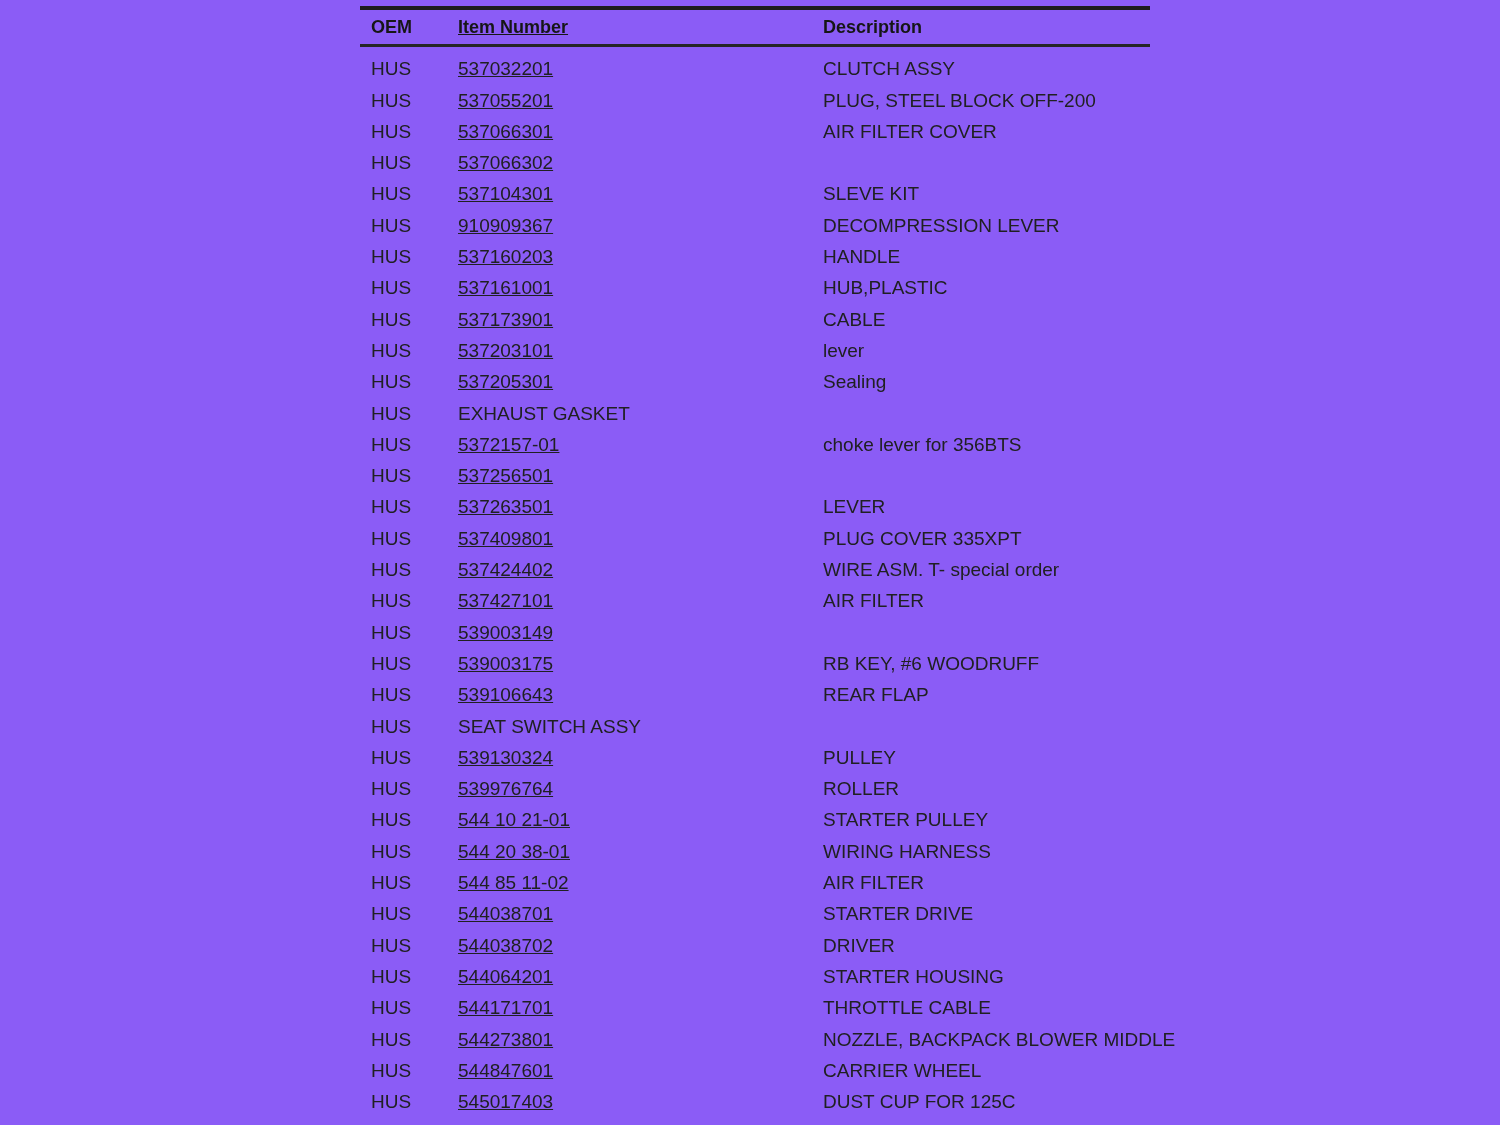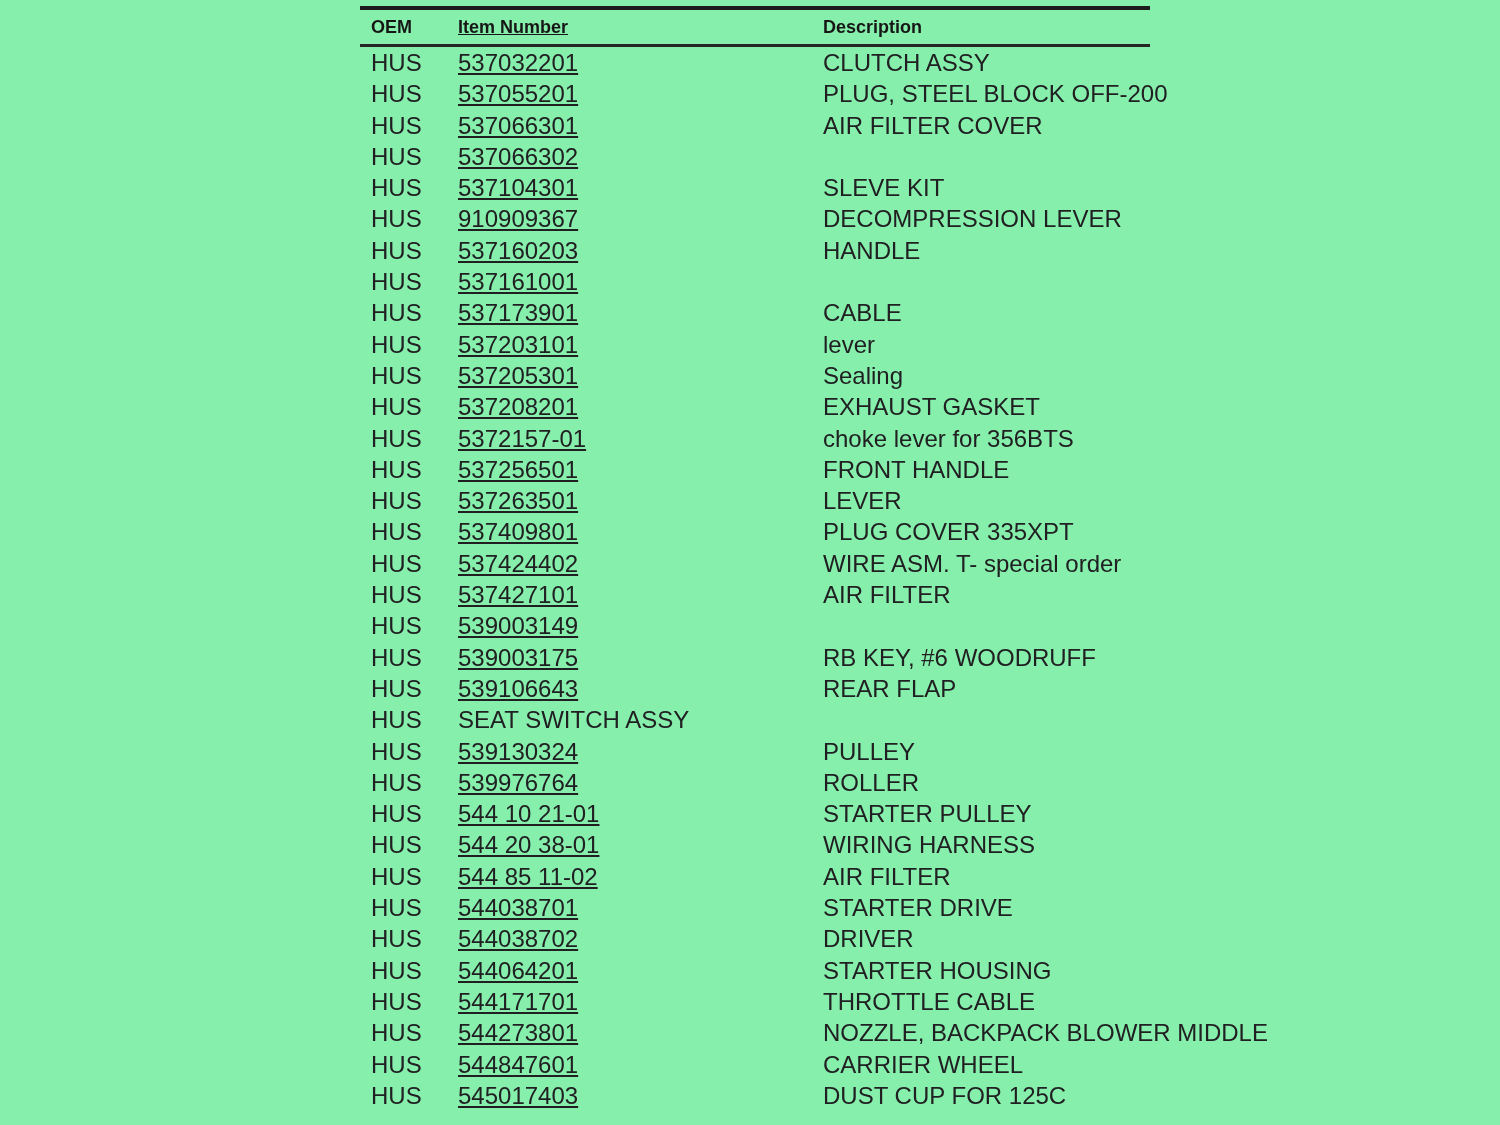--- a/index.html
+++ b/index.html
@@ -4,21 +4,21 @@
 <style>
   html, body {
     margin: 0;
     padding: 0;
     background: #ffffff;
   }
   .page {
     position: relative;
     width: 1500px;
     height: 1125px;
-    background: #86efac;
+    background: #8b5cf6;
     font-family: "Liberation Sans", sans-serif;
     color: #1d1d1f;
     overflow: hidden;
   }
   .parts-table {
     position: absolute;
     left: 360px;
     top: 6px;
     width: 790px;
   }
@@ -34,24 +34,24 @@
     font-size: 18px;
     font-weight: bold;
     color: #161616;
     border-bottom: 3px solid #262626;
   }
   .table-body {
     padding-top: 2px;
   }
   .table-row {
     display: flex;
-    align-items: flex-start;
+    align-items: flex-end;
     height: 31.3px;
     padding-left: 11px;
-    font-size: 24px;
+    font-size: 19px;
     color: #202022;
     white-space: nowrap;
   }
   .col-oem  { width: 87px;  flex: 0 0 auto; }
   .col-item { width: 365px; flex: 0 0 auto; text-decoration: underline; }
   .col-desc { flex: 1 1 auto; }
 </style>
 </head>
 <body>
 
@@ -102,20 +102,21 @@
 
         <div class="table-row">
           <div class="col-oem">HUS</div>
           <div class="col-item">537160203</div>
           <div class="col-desc">HANDLE</div>
         </div>
 
         <div class="table-row">
           <div class="col-oem">HUS</div>
           <div class="col-item">537161001</div>
+          <div class="col-desc">HUB,PLASTIC</div>
         </div>
 
         <div class="table-row">
           <div class="col-oem">HUS</div>
           <div class="col-item">537173901</div>
           <div class="col-desc">CABLE</div>
         </div>
 
         <div class="table-row">
           <div class="col-oem">HUS</div>
@@ -124,34 +125,32 @@
         </div>
 
         <div class="table-row">
           <div class="col-oem">HUS</div>
           <div class="col-item">537205301</div>
           <div class="col-desc">Sealing</div>
         </div>
 
         <div class="table-row">
           <div class="col-oem">HUS</div>
-          <div class="col-item">537208201</div>
           <div class="col-desc">EXHAUST GASKET</div>
         </div>
 
         <div class="table-row">
           <div class="col-oem">HUS</div>
           <div class="col-item">5372157-01</div>
           <div class="col-desc">choke lever for 356BTS</div>
         </div>
 
         <div class="table-row">
           <div class="col-oem">HUS</div>
           <div class="col-item">537256501</div>
-          <div class="col-desc">FRONT HANDLE</div>
         </div>
 
         <div class="table-row">
           <div class="col-oem">HUS</div>
           <div class="col-item">537263501</div>
           <div class="col-desc">LEVER</div>
         </div>
 
         <div class="table-row">
           <div class="col-oem">HUS</div>

